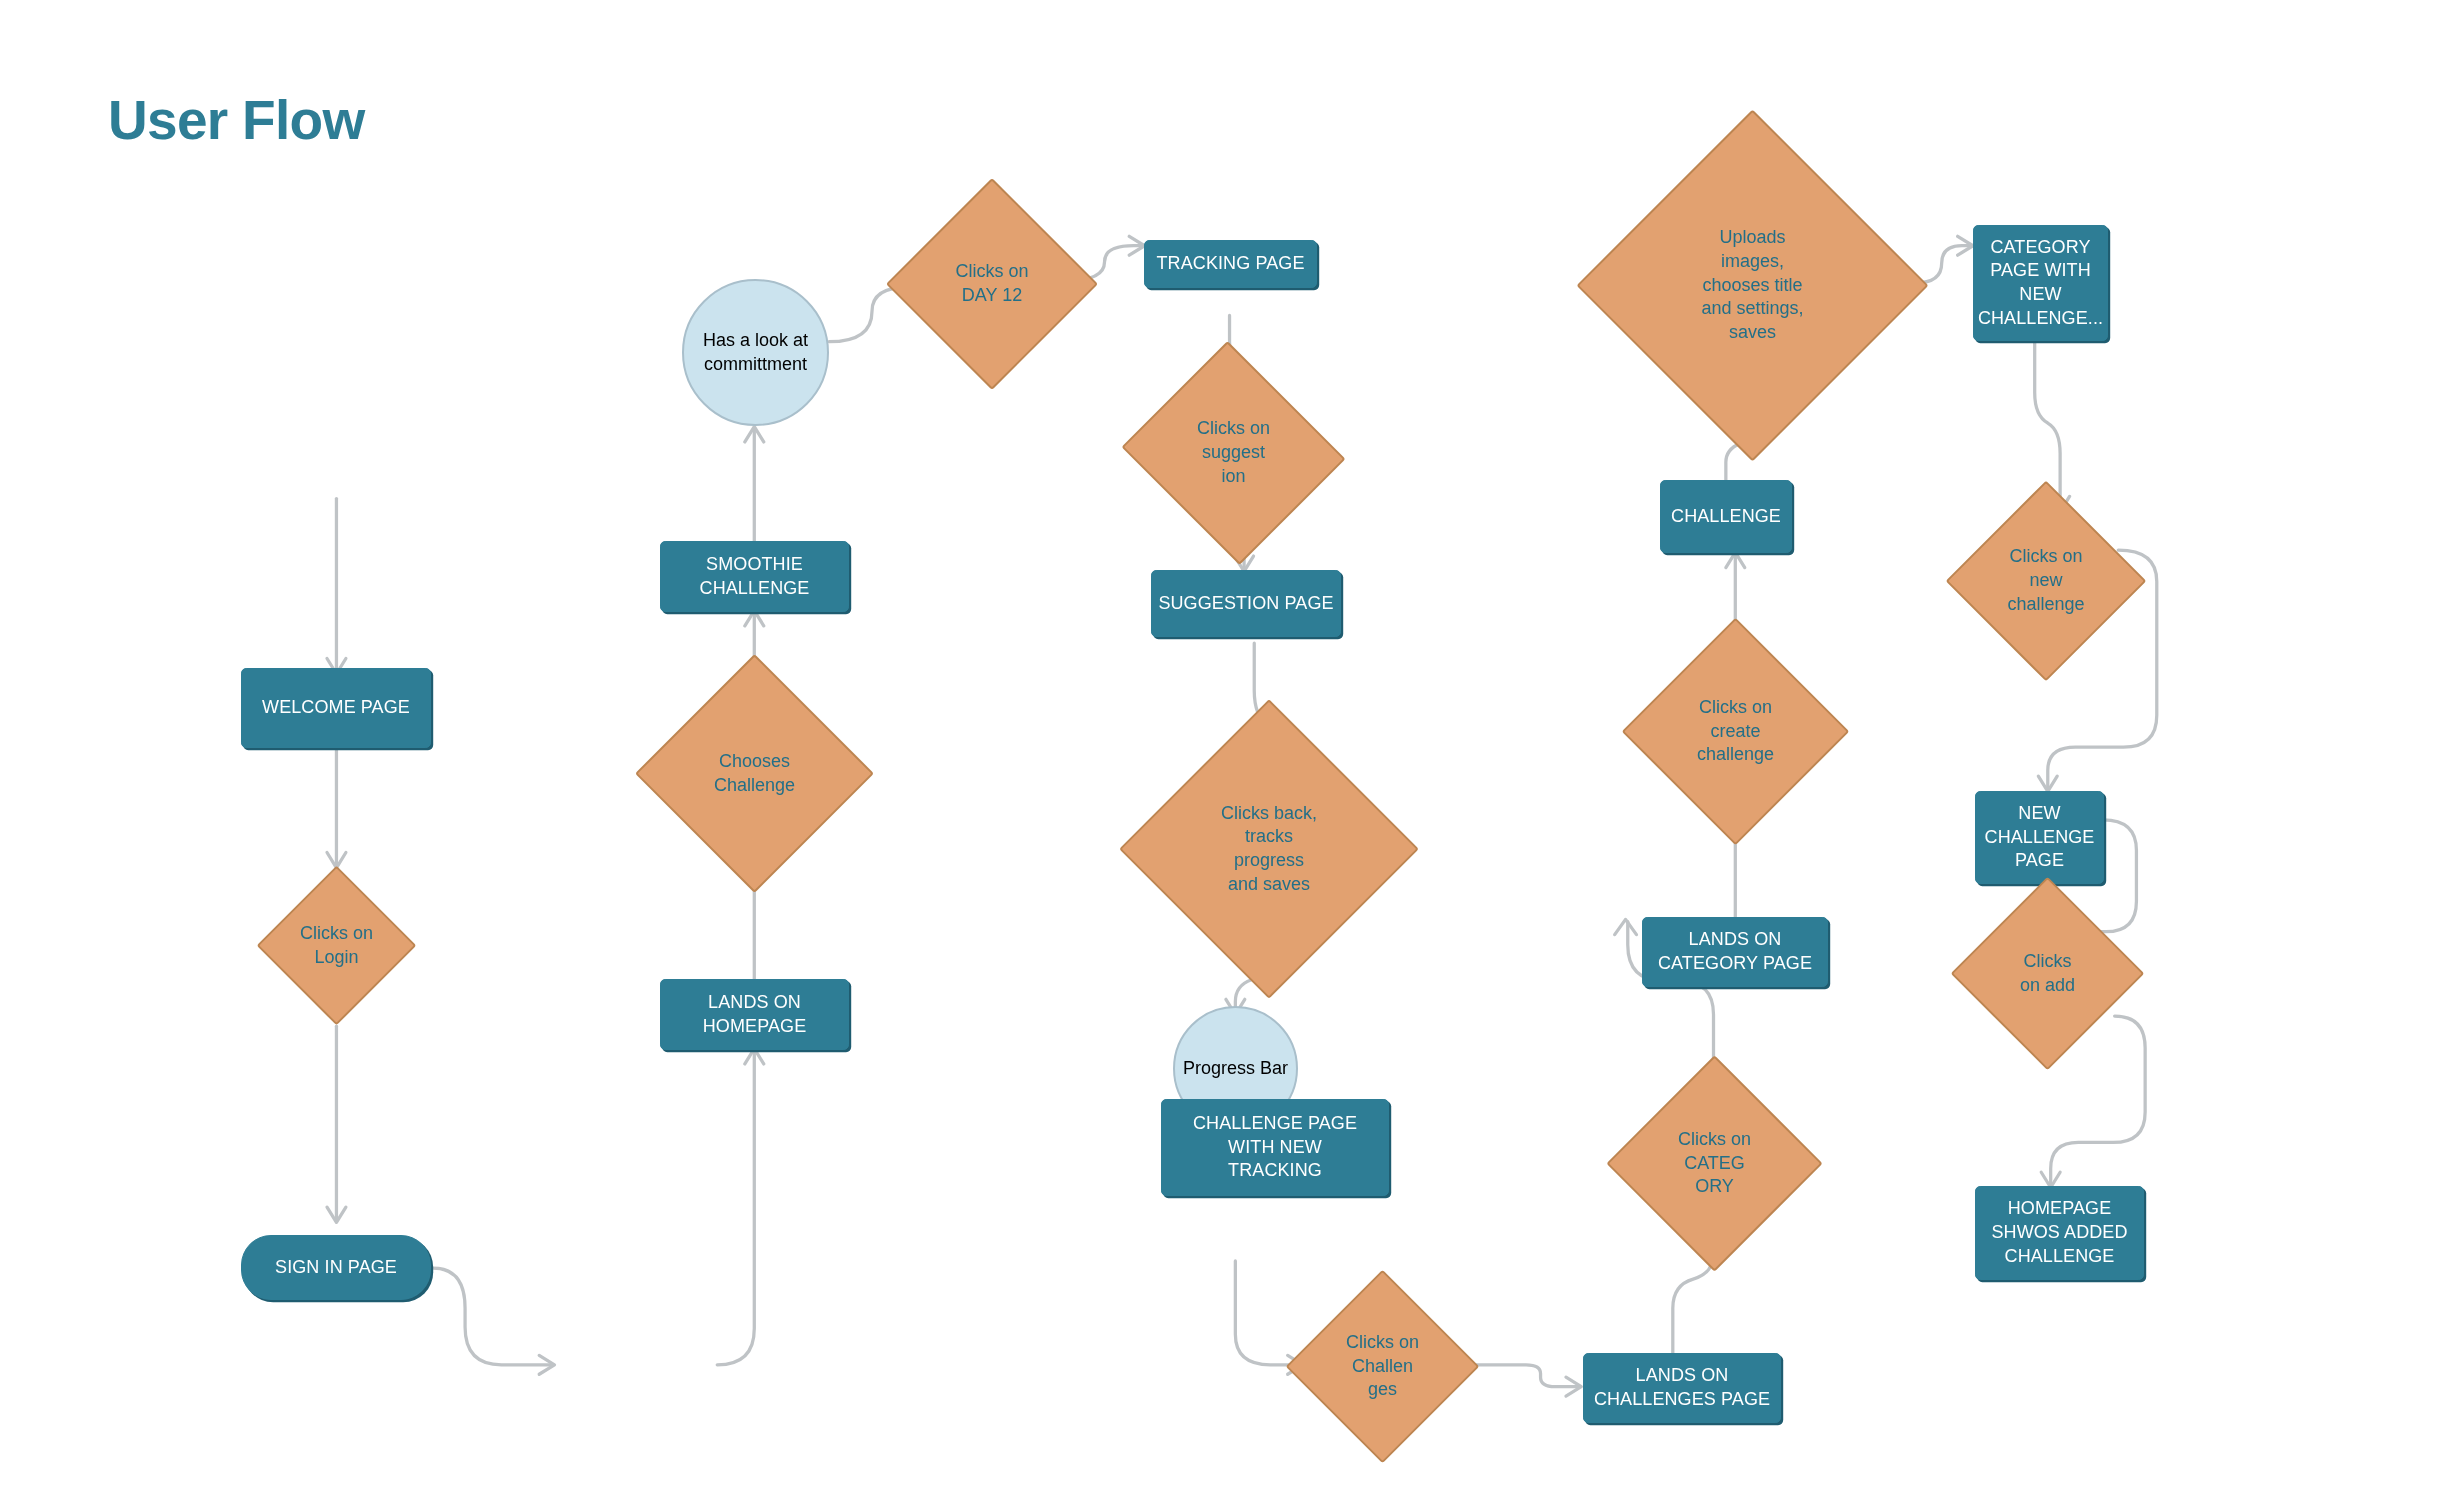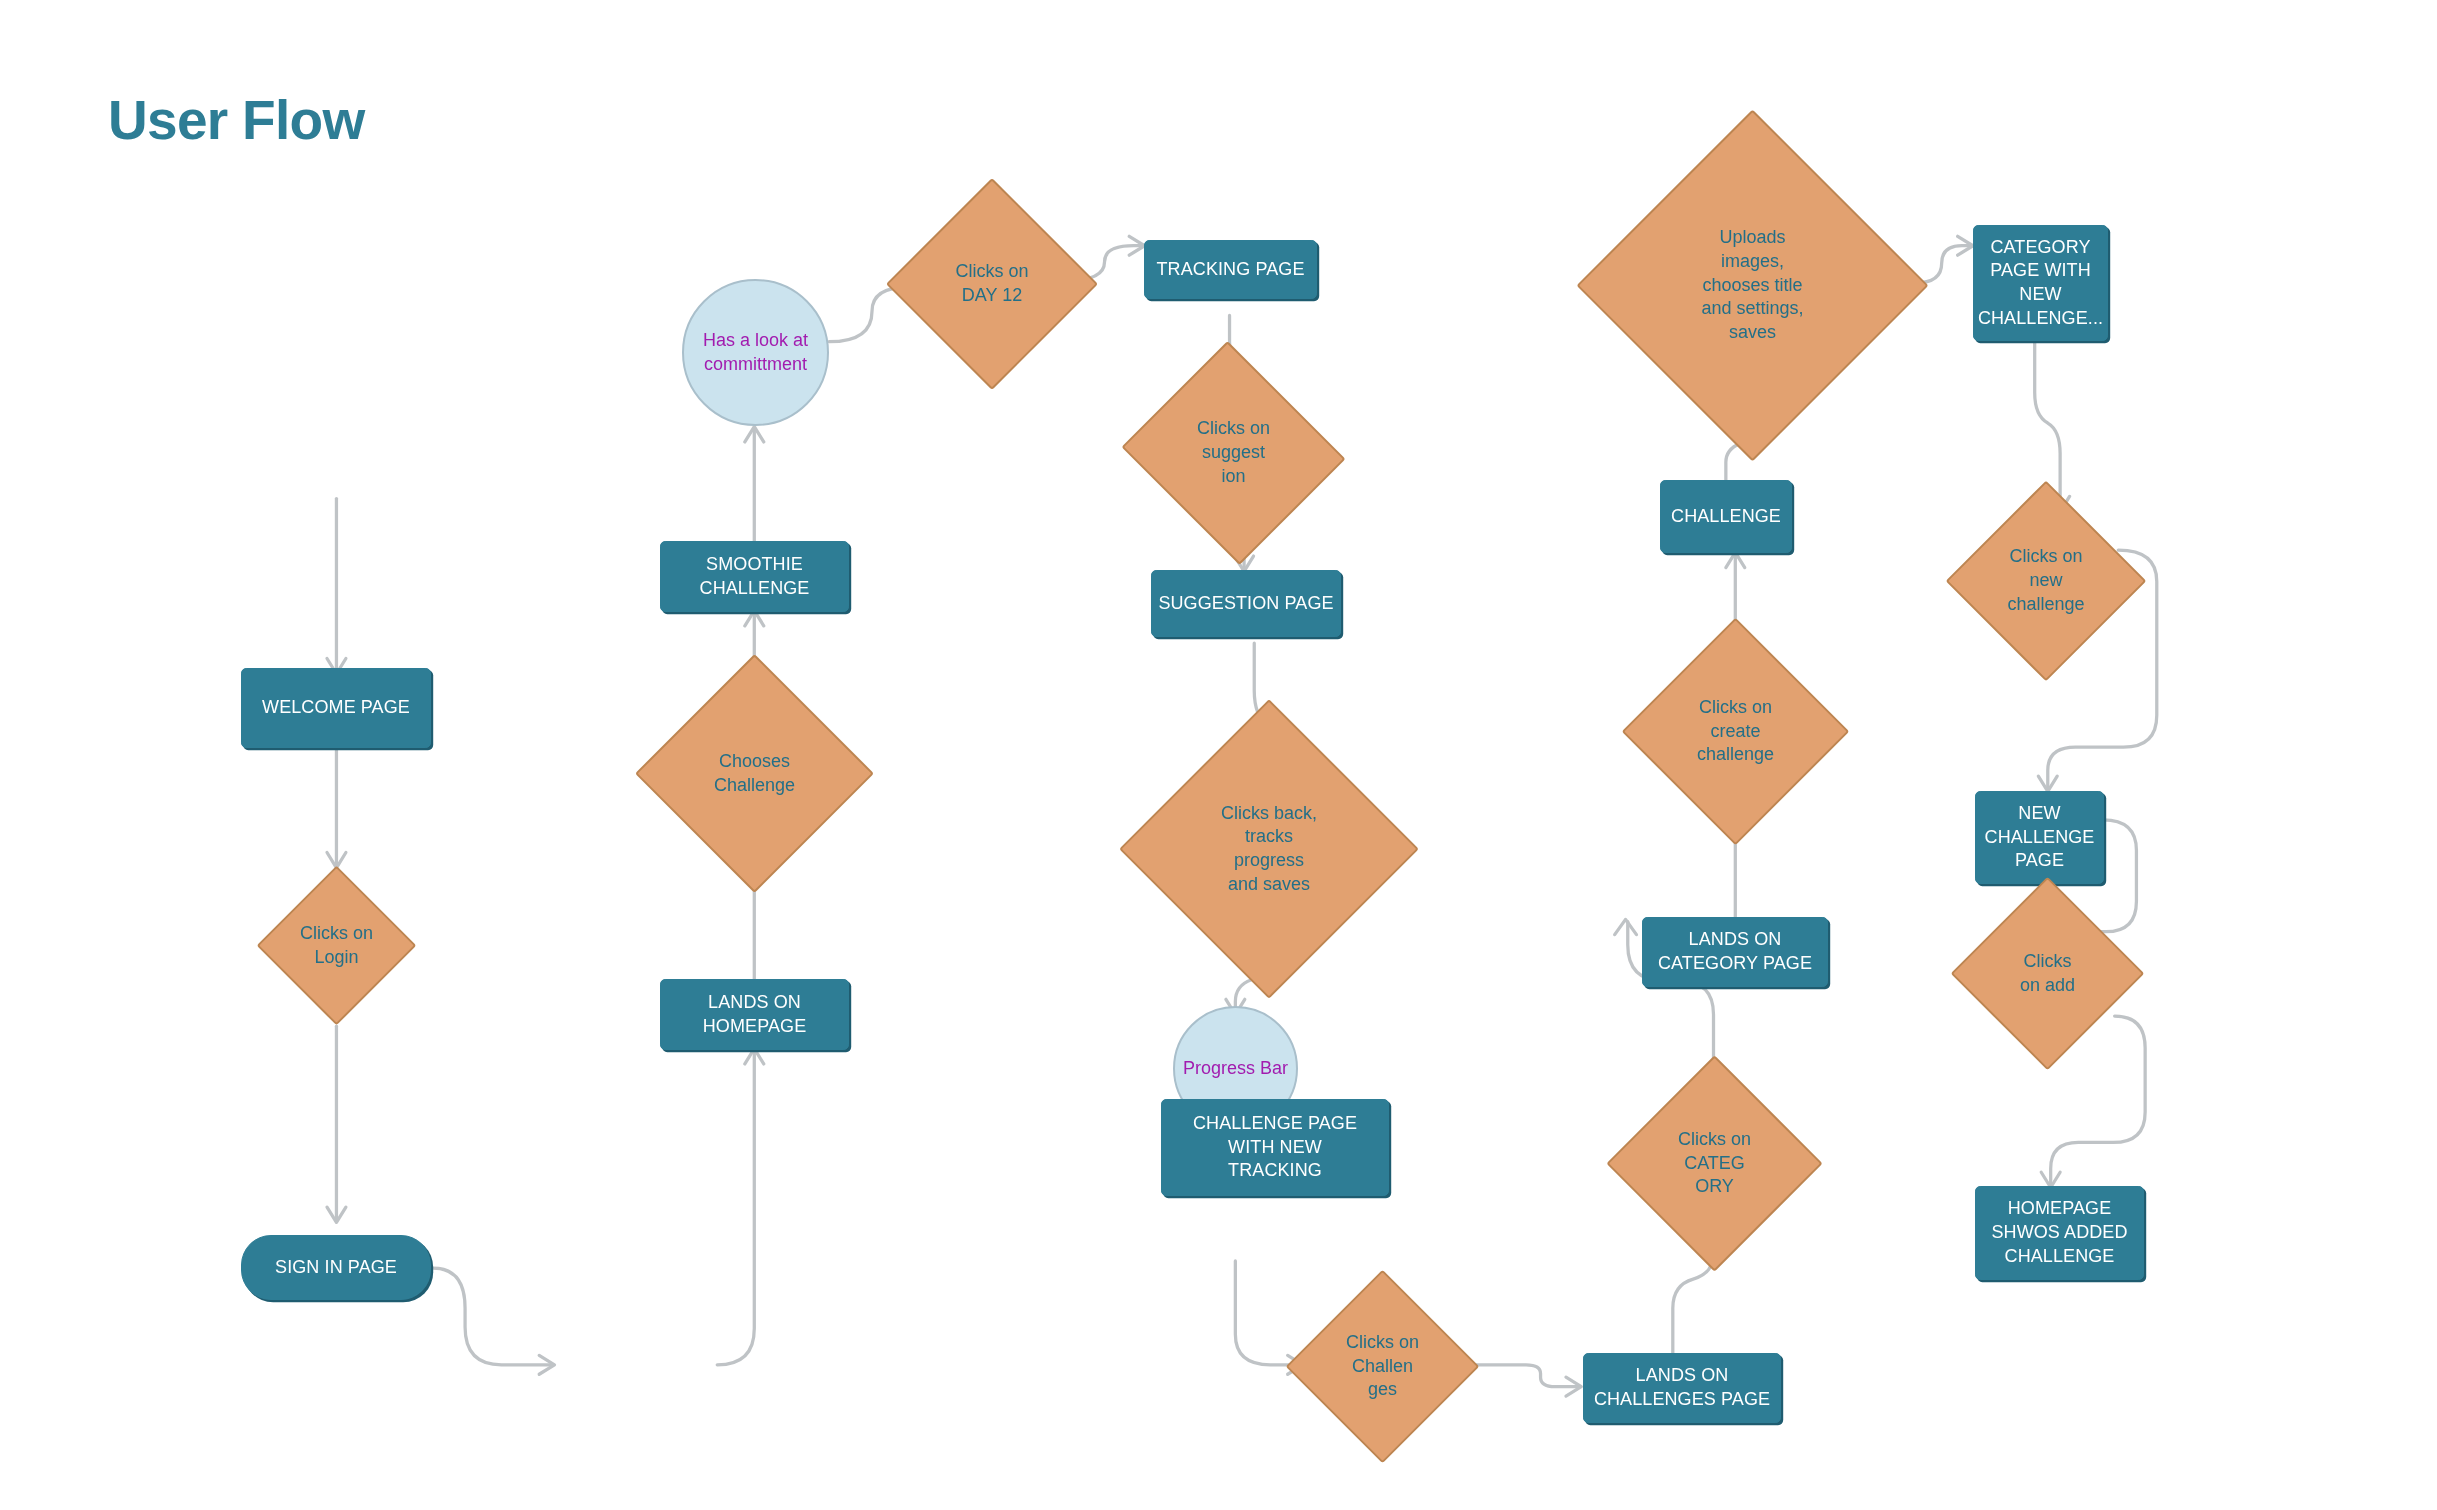--- a/index.html
+++ b/index.html
@@ -52,21 +52,21 @@
     border-radius:33px;
     color:#ffffff;
     font-size:30px;
   }
 
   
   .circle{
     background:#CBE3EE;
     border:2.2px solid #A9BFCB;
     border-radius:50%;
-    color:#a21caf;
+    color:#000000;
     font-size:18px;
   }
 
   
   #wires{position:absolute;left:0;top:0;width:2438px;height:1511px;pointer-events:none;}
   .wire{fill:none;stroke:#BFC3C6;stroke-width:4.5;stroke-linecap:round;stroke-linejoin:round;}
   .ahead{fill:none;stroke:#BFC3C6;stroke-width:4.5;stroke-linecap:round;stroke-linejoin:round;}
 </style>
 </head>
 <body>
@@ -195,21 +195,21 @@
     <span class="lbl">Has a look at
 committment</span>
   </div>
 
   <div class="node decision" style="left:917px;top:209px;width:150px;height:150px;">
     <span class="dia"></span>
     <span class="lbl">Clicks on
 DAY 12</span>
   </div>
 
-  <div class="node process" style="left:1144px;top:240px;width:173px;height:59px;">
+  <div class="node process" style="left:1144px;top:240px;width:173px;height:48px;">
     <span class="lbl">TRACKING PAGE</span>
   </div>
 
   <div class="node decision" style="left:1150px;top:378px;width:167px;height:150px;">
     <span class="dia"></span>
     <span class="lbl">Clicks on
 suggest
 ion</span>
   </div>
 

